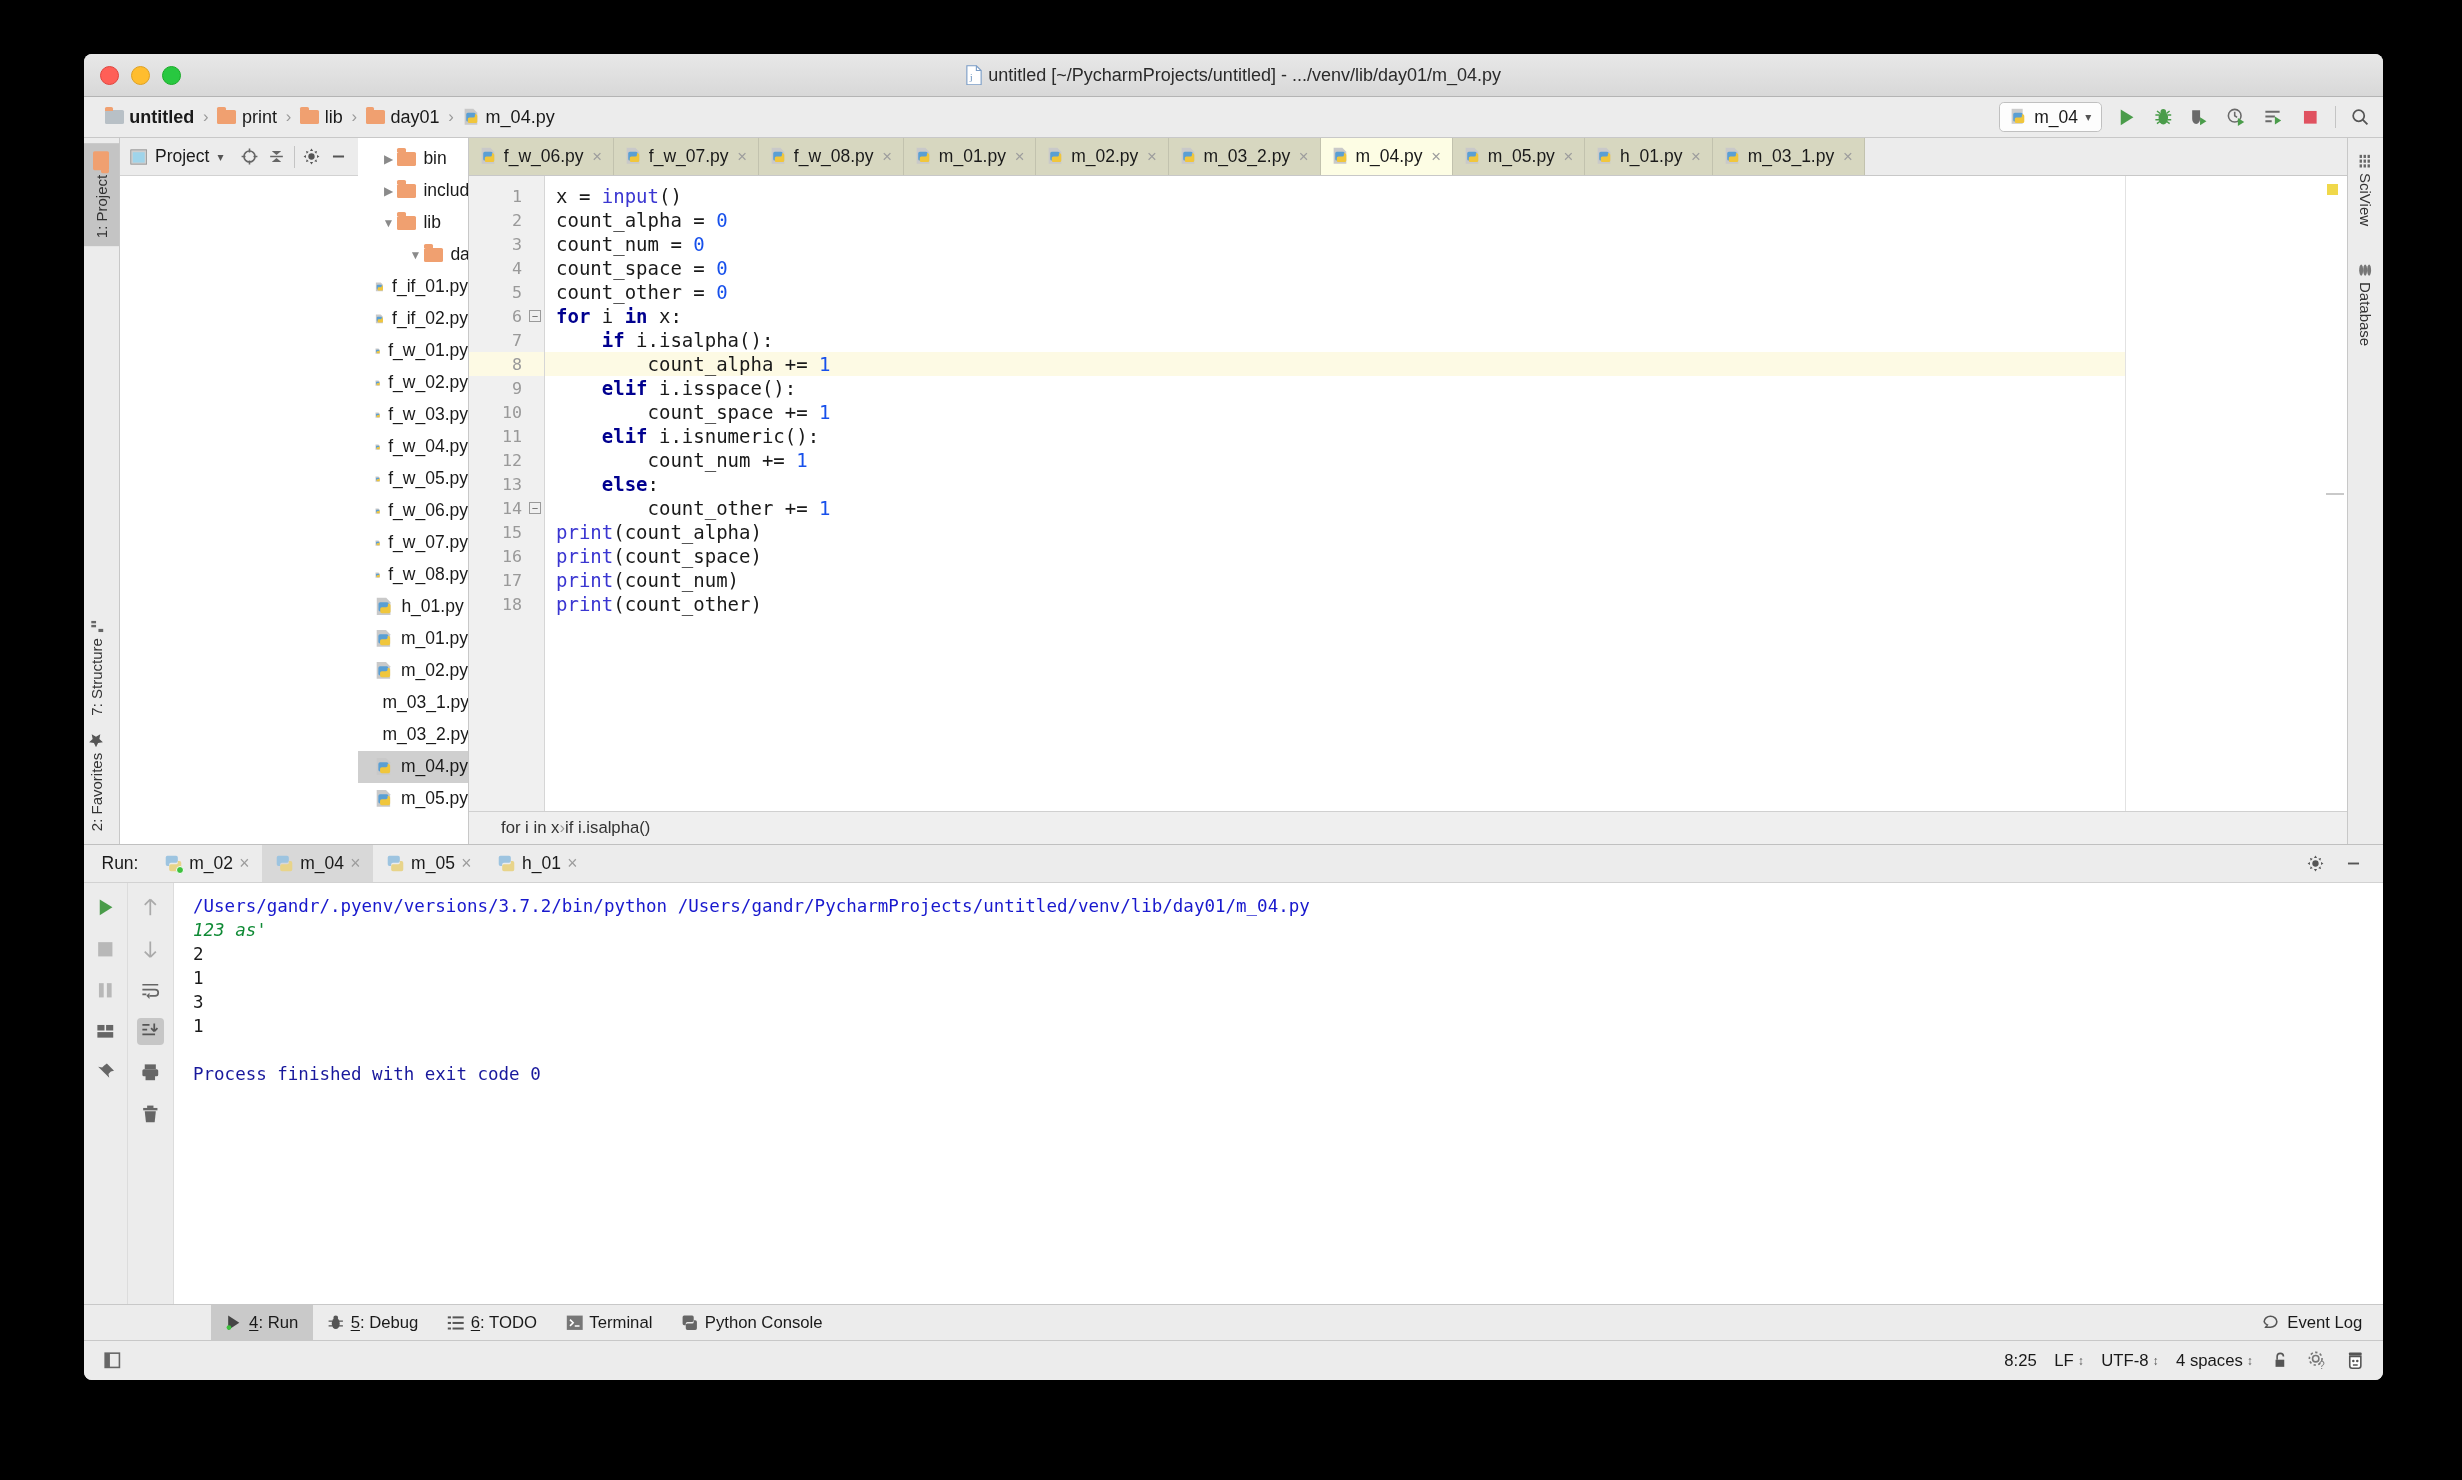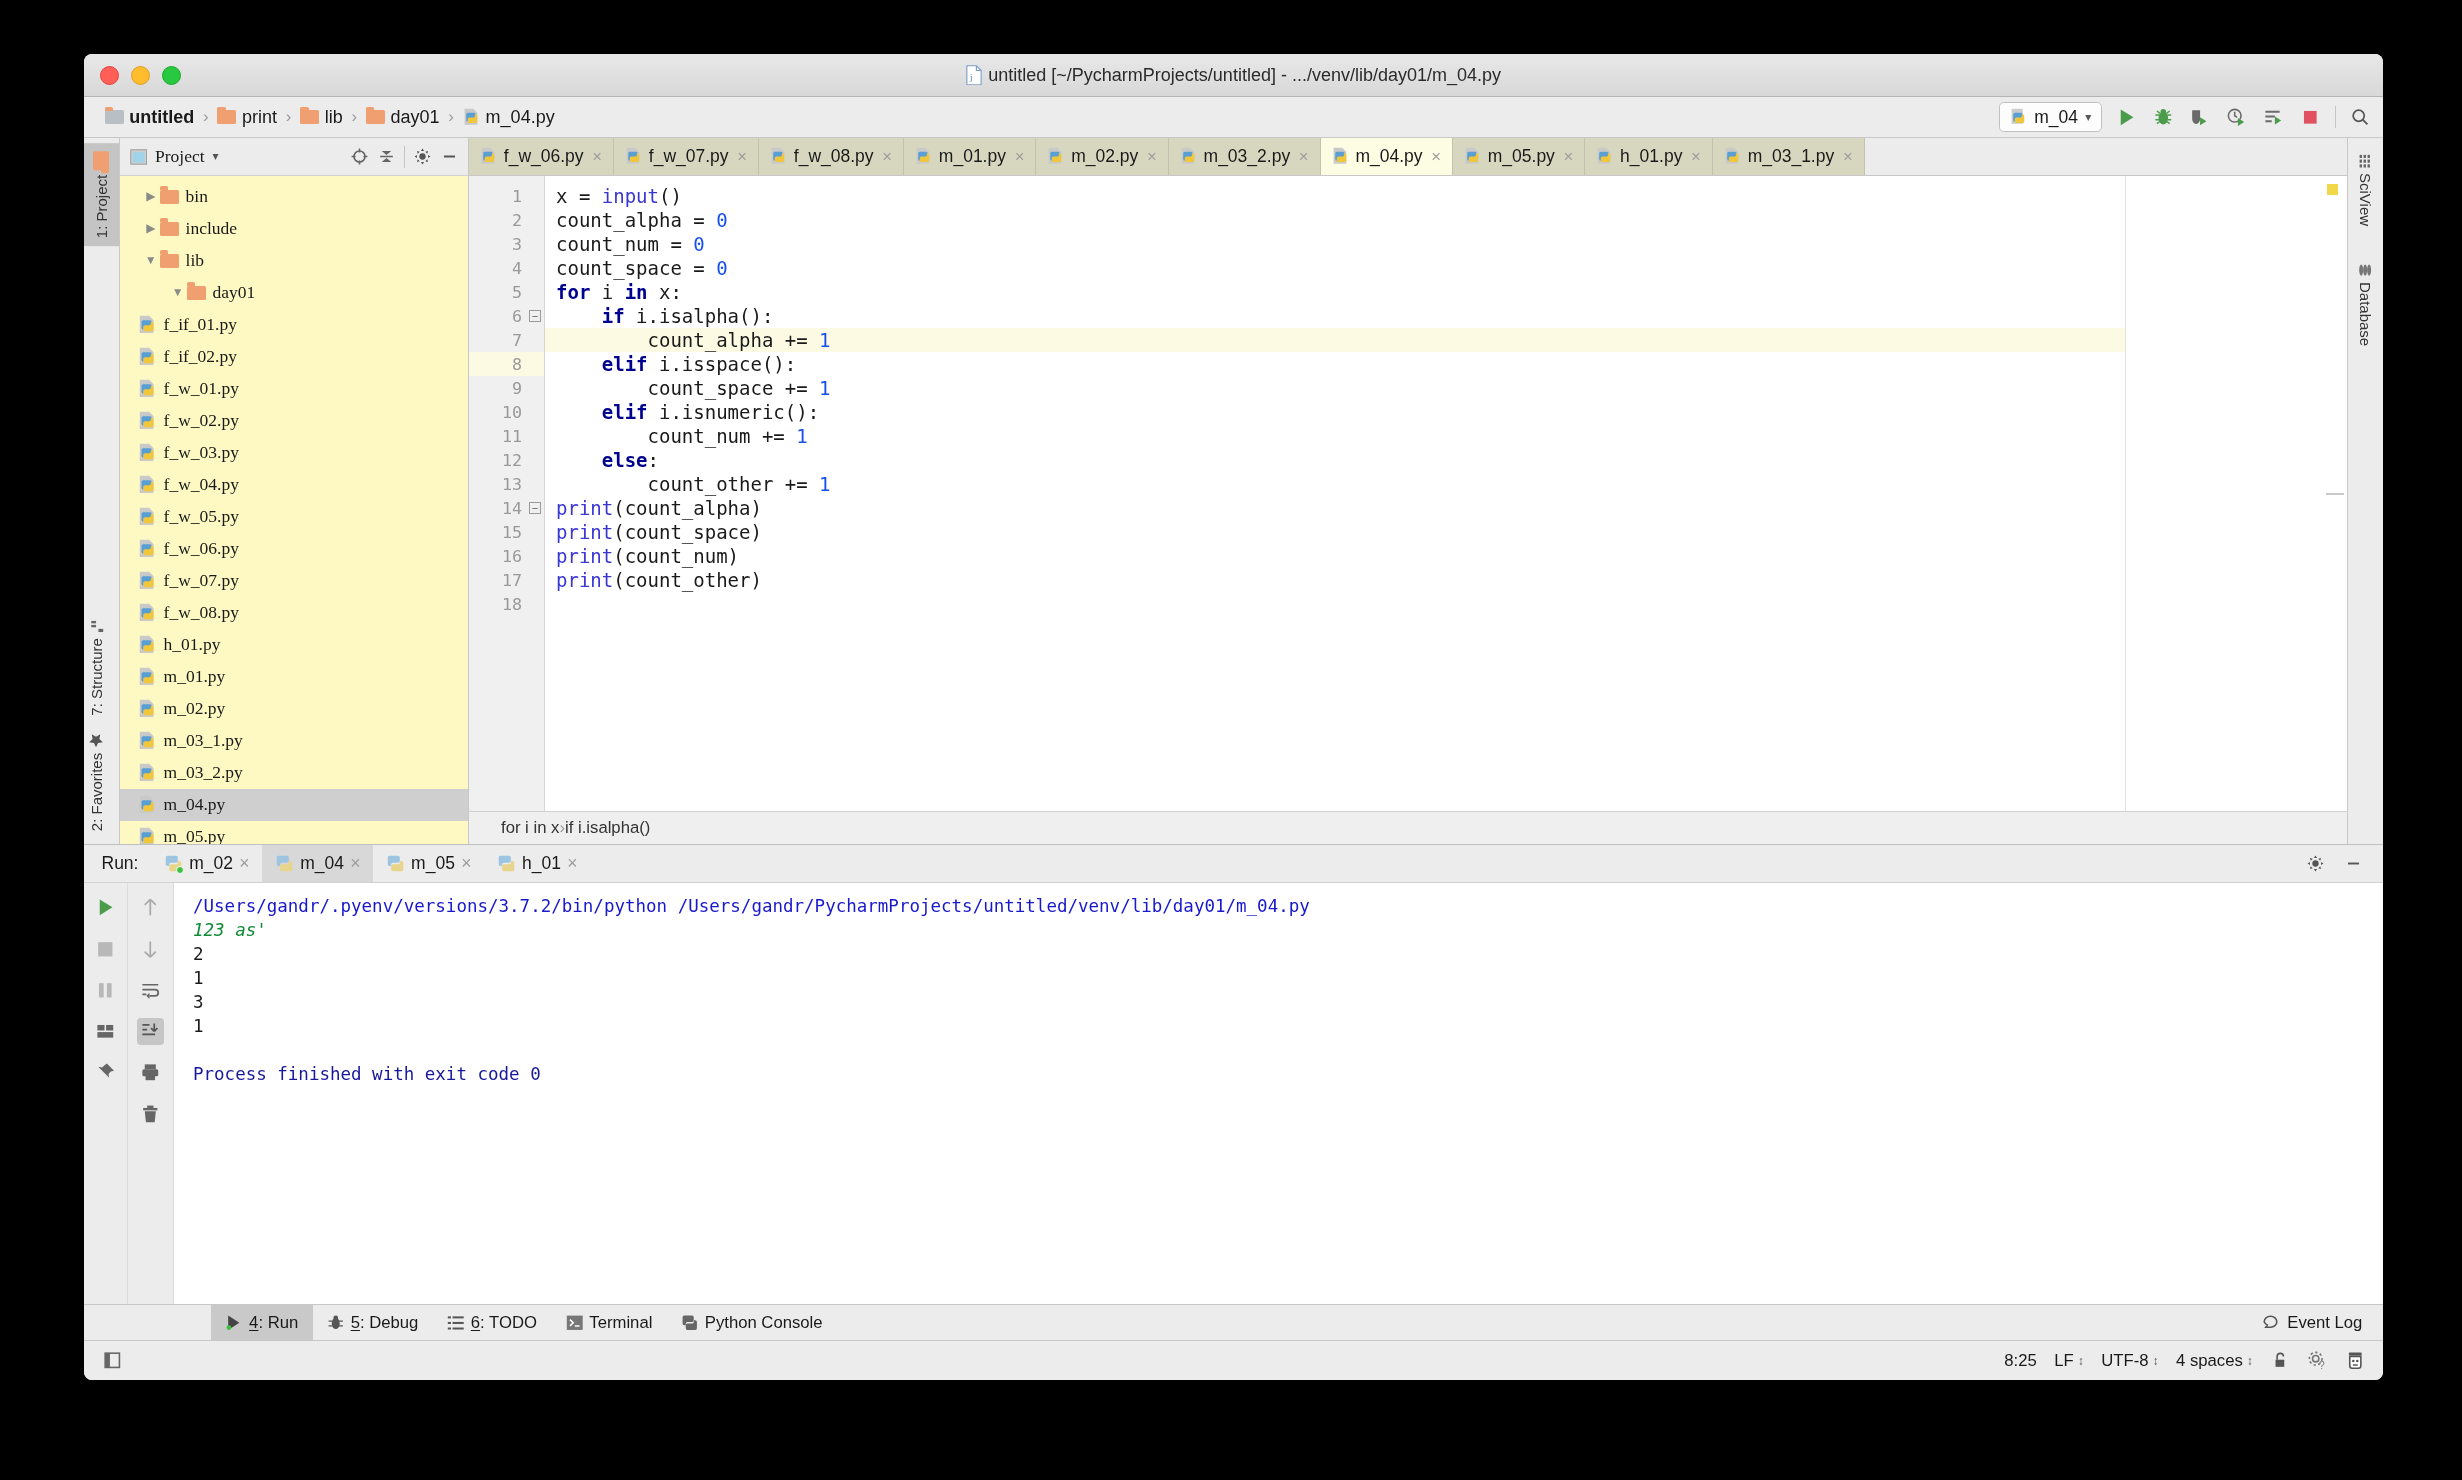--- a/index.html
+++ b/index.html
@@ -76,24 +76,23 @@
     font-size: 15px; color: #333;
     display: flex; align-items: center; gap: 4.8px;
     padding: 8px 4px; white-space: nowrap;
   }
   .rail-btn.active { background: #c4c4c4; }
   .rail-btn.flip { transform: rotate(180deg); }
 
   
   .project-panel {
     width: 349px; flex: 0 0 349px;
-    display: flex; flex-direction: column;
+    display: flex; 
     border-right: 0.8px solid #c8c8c8;
-    background: #fef9c3;
-    font-family: Liberation Serif, serif;
+    background: #ffffff;
   }
   .panel-head {
     height: 38px; flex: 0 0 38px; background: #ececec;
     border-bottom: 0.8px solid #d2d2d2;
     display: flex; align-items: center; gap: 8px; padding: 0 9.5px;
     font-size: 17.5px; color: #1a1a1a;
   }
   .panel-head .spacer { margin-left: auto; }
   .tree { flex: 1 1 auto; overflow: hidden; padding-top: 4.8px; position: relative; }
   .tree-row {
@@ -693,20 +692,21 @@
             <div class="gline">15</div>
             <div class="gline">16</div>
             <div class="gline">17</div>
             <div class="gline">18</div>
           </div>
         <div class="code" id="code">
             <div class="cline"><span>x = </span><span class="fn">input</span><span>()</span></div>
             <div class="cline"><span>count_alpha = </span><span class="num">0</span></div>
             <div class="cline"><span>count_num = </span><span class="num">0</span></div>
             <div class="cline"><span>count_space = </span><span class="num">0</span></div>
+            <div class="cline"><span>count_other = </span><span class="num">0</span></div>
             <div class="cline"><span class="kw">for</span><span> i </span><span class="kw">in</span><span> x:</span></div>
             <div class="cline"><span>    </span><span class="kw">if</span><span> i.isalpha():</span></div>
             <div class="cline hl"><span>        count_alpha += </span><span class="num">1</span></div>
             <div class="cline"><span>    </span><span class="kw">elif</span><span> i.isspace():</span></div>
             <div class="cline"><span>        count_space += </span><span class="num">1</span></div>
             <div class="cline"><span>    </span><span class="kw">elif</span><span> i.isnumeric():</span></div>
             <div class="cline"><span>        count_num += </span><span class="num">1</span></div>
             <div class="cline"><span>    </span><span class="kw">else</span><span>:</span></div>
             <div class="cline"><span>        count_other += </span><span class="num">1</span></div>
             <div class="cline"><span class="fn">print</span><span>(count_alpha)</span></div>

